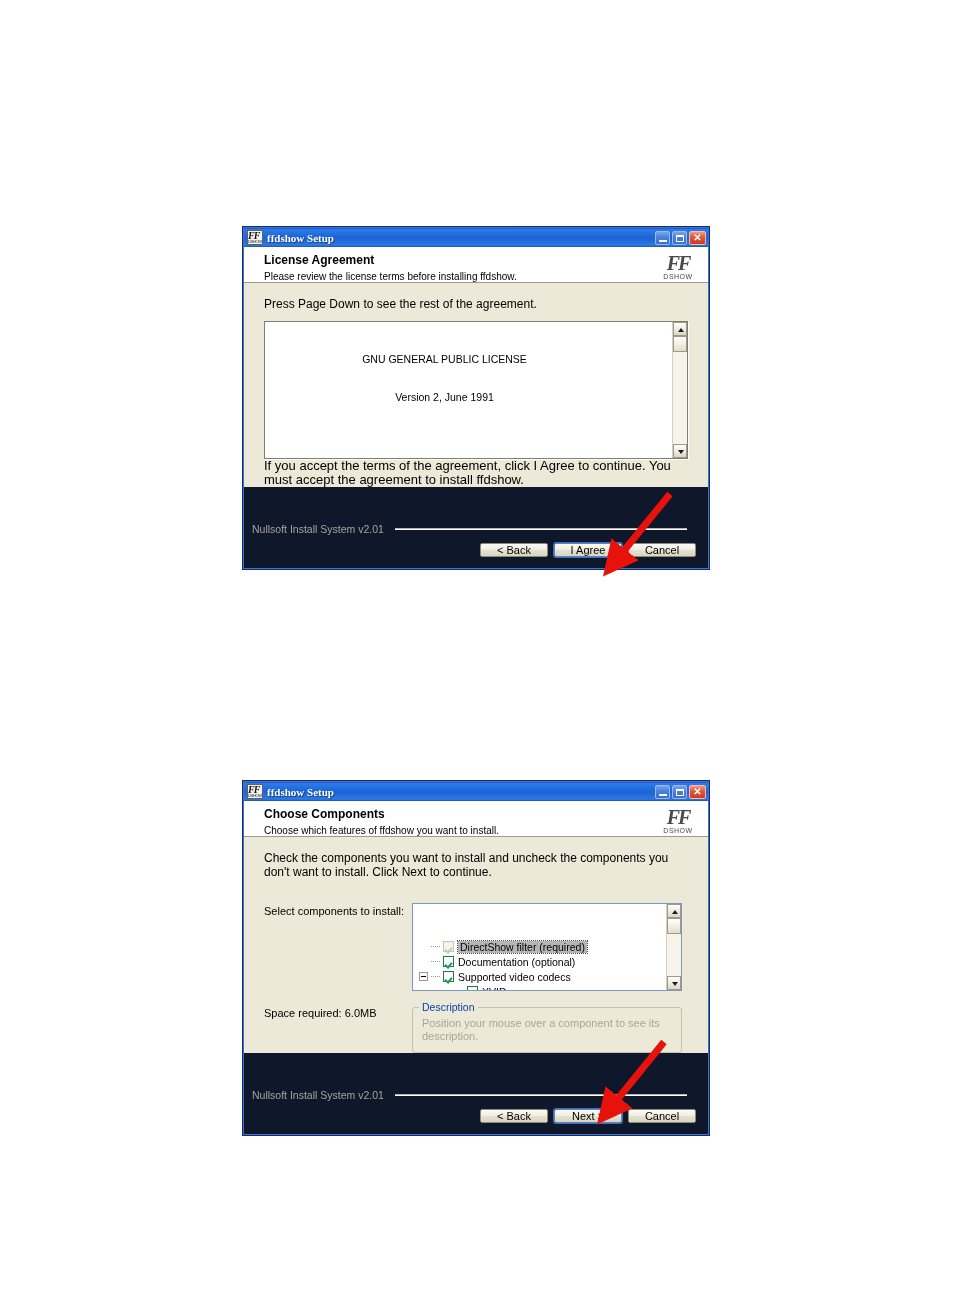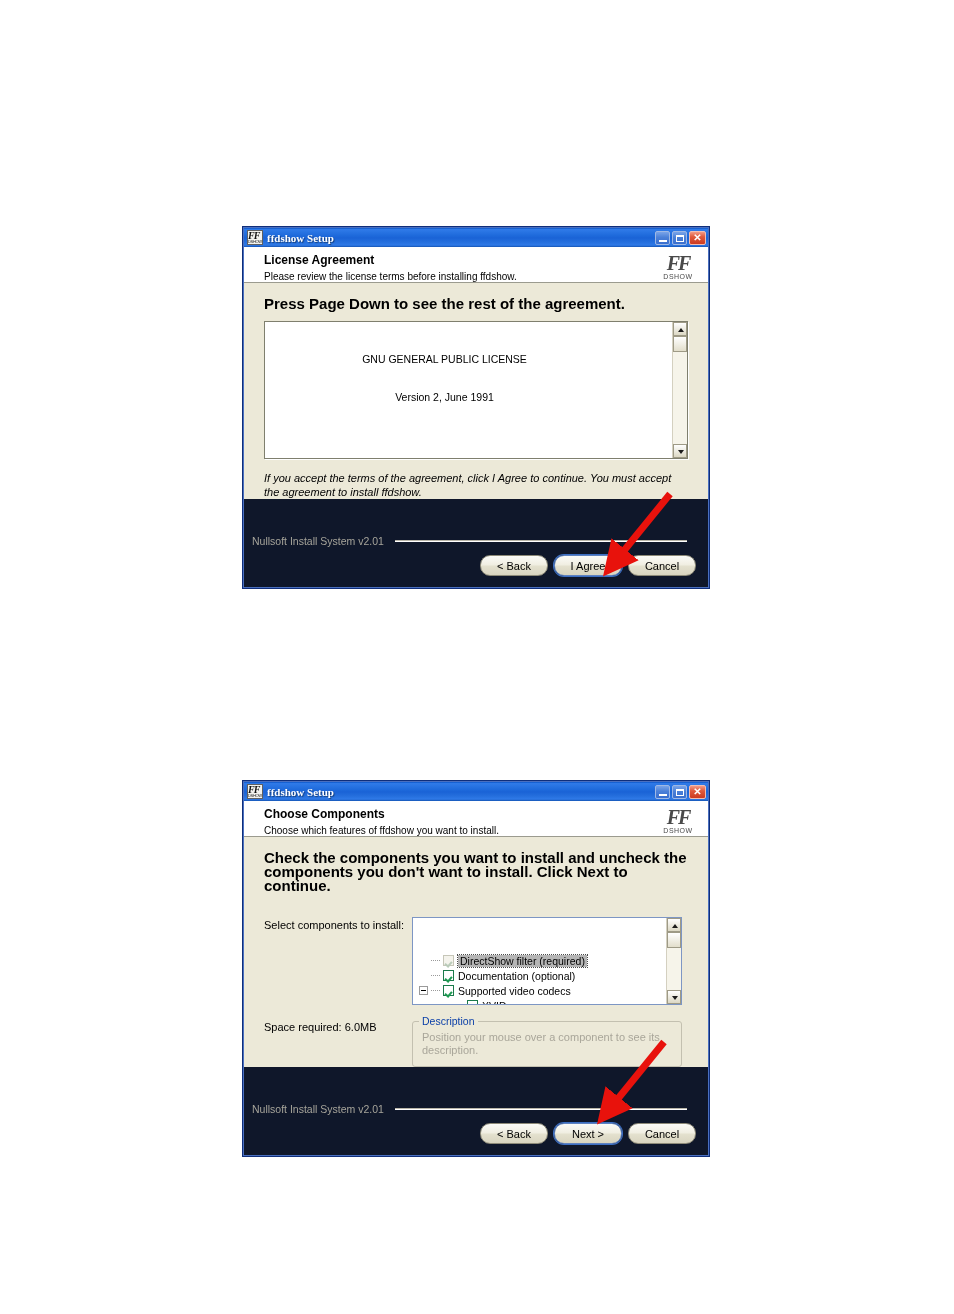--- a/index.html
+++ b/index.html
@@ -172,24 +172,23 @@
   }
 
   
   .body {
     background: #ece9d8;
     padding: 14px 20px 0 20px;
     box-sizing: border-box;
     position: relative;
   }
   .intro {
-    font-size: 15px;
+    font-size: 12px;
     color: #000;
     line-height: 14px;
-    font-weight: bold;
   }
 
   
   .licensebox {
     margin-top: 10px;
     height: 138px;
     background: #ffffff;
     border: 1px solid #7f7f6e;
     box-shadow: 1px 1px 0 #ffffff;
     display: flex;
@@ -239,25 +238,23 @@
   .sb-thumb {
     height: 16px;
     background: linear-gradient(to bottom, #ffffff, #e2decb);
     border: 1px solid #9e9a86;
     box-sizing: border-box;
     flex: none;
   }
   .sb-track { flex: 1; background: #f6f4ea; }
 
   .accepttext {
-    margin-top: 12px;
-    font-size: 11px;
+    font-size: 13px;
     line-height: 14px;
     color: #000;
-    font-style: italic;
   }
 
   
   .footer {
     margin-top: 12px;
     padding: 0 0 0 0;
   }
   .nsis-line {
     display: flex;
     align-items: center;
@@ -277,27 +274,27 @@
     border-bottom: 1px solid #ffffff;
   }
   .buttons {
     display: flex;
     justify-content: flex-end;
     gap: 6px;
     padding: 8px 12px 11px 0;
   }
   .btn {
     width: 68px;
-    height: 21px;
+    height: 14px;
     font-size: 11px;
     font-family: "Liberation Sans", sans-serif;
     color: #000;
     background: linear-gradient(to bottom, #fbfbf8 0%, #f0eee1 48%, #e4e1cf 52%, #d9d5c0 100%);
     border: 1px solid #8d8a78;
-    border-radius: 10px;
+    border-radius: 2px;
     display: flex;
     align-items: center;
     justify-content: center;
     box-sizing: border-box;
     position: relative;
   }
   .btn.default {
     box-shadow: 0 0 0 1px #3c6fc4;
     border-color: #5f82bf;
   }

